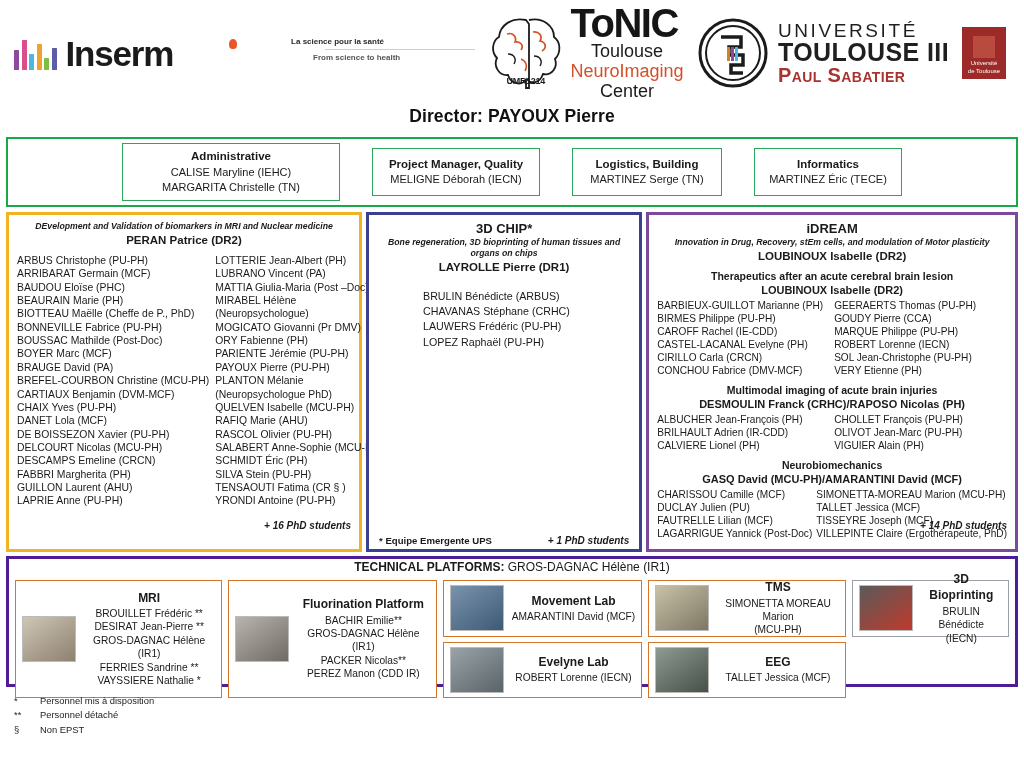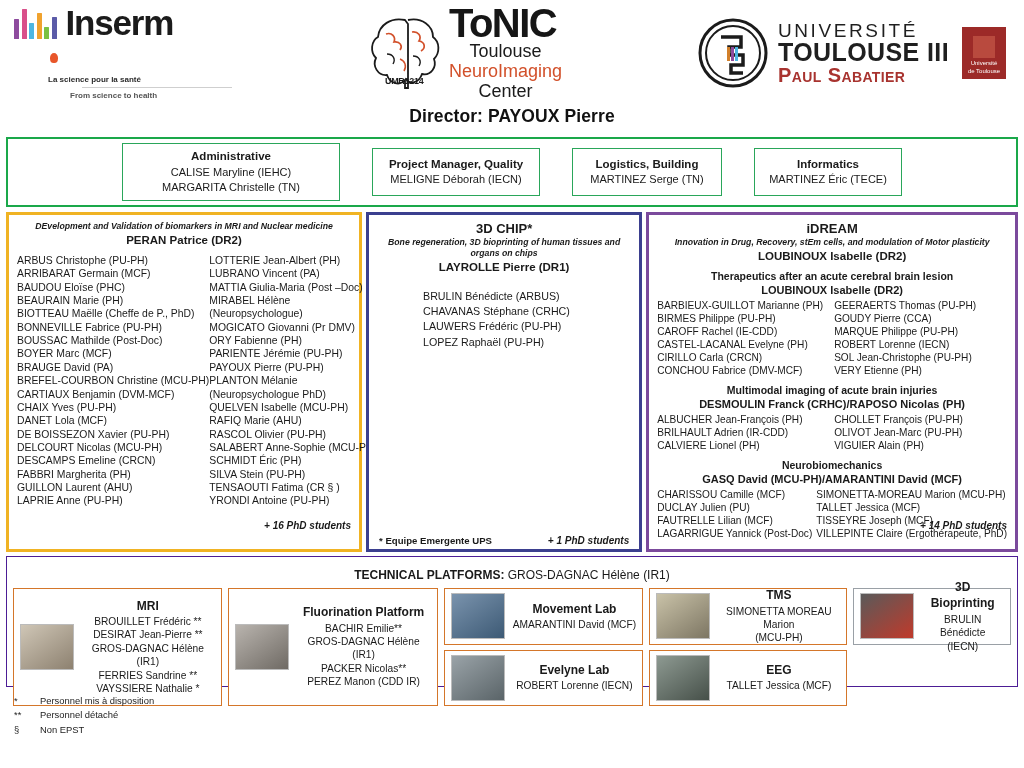--- a/index.html
+++ b/index.html
@@ -14,21 +14,21 @@
   .page { position: relative; width: 1024px; height: 768px; }
 
   
   .logo-bar {
     display: flex; align-items: center; justify-content: space-between;
     height: 102px; padding: 4px 18px 0 14px;
   }
   .logo-slot { display: flex; align-items: center; }
 
   
-  .inserm { display: flex; flex-direction: column; gap: 11px; }
+  .inserm { display: flex; flex-direction: row; gap: 20px; }
   .inserm-top { display: flex; align-items: flex-end; gap: 9px; }
   .inserm-bars { display: flex; align-items: flex-end; gap: 2.5px; height: 34px; }
   .inserm-bars i { display: block; width: 5px; border-radius: 0.5px; }
   .inserm-word {
     font-weight: bold; font-size: 35px; letter-spacing: -1.2px;
     line-height: 0.92; color: #1b1b1b;
   }
   .inserm-dot { width: 8px; height: 10px; background: #e8562a; border-radius: 50% 50% 45% 45%; margin: 3px 0 0 36px; }
   .inserm-tag { font-size: 8px; font-weight: bold; color: #2b2b2b; line-height: 1.45; padding-left: 34px; }
   .inserm-tag .l2 { padding-left: 22px; color: #555; }
@@ -85,21 +85,21 @@
   .team.devin  { border: 3px solid #f0b323; width: 356px; }
   .team.chip   { border: 3px solid #3b3f8f; width: 293px; }
   .team.idream { border: 3px solid #7b4a9c; flex: 1; }
 
   .team-name { text-align: center; font-size: 13px; font-weight: bold; line-height: 1.25; }
   .team-sub  { text-align: center; font-size: 8.7px; font-style: italic; font-weight: bold; line-height: 1.25; padding: 0 4px; }
   .team-lead { text-align: center; font-size: 11.5px; font-weight: bold; line-height: 1.4; }
   .sub-head  { text-align: center; font-size: 10.5px; font-weight: bold; line-height: 1.35; margin-top: 5px; }
   .sub-lead  { text-align: center; font-size: 11px; font-weight: bold; line-height: 1.35; }
 
-  .cols { display: flex; gap: 0; margin-top: 6px; }
+  .cols { display: flex; gap: 6px; margin-top: 6px; }
   .col { flex: 1; }
   .nm { font-size: 10.4px; line-height: 1.285; white-space: nowrap; }
   .chip-list { margin-top: 14px; padding-left: 46px; }
   .chip-list .nm { font-size: 10.7px; line-height: 1.42; }
 
   .phd {
     position: absolute; right: 8px; bottom: 18px;
     font-size: 10px; font-style: italic; font-weight: bold;
   }
   .chip-foot {
@@ -107,22 +107,22 @@
     display: flex; justify-content: space-between; align-items: flex-end;
   }
   .chip-foot .star { font-size: 9.6px; font-weight: bold; }
   .chip-foot .phd2 { font-size: 10px; font-style: italic; font-weight: bold; }
 
   .idream-cols { display: flex; gap: 4px; margin-top: 2px; }
   .idream-cols .nm { font-size: 10.1px; }
 
   
   .platforms {
-    margin: 4px 6px 0 6px; border: 1px solid #4c1d95; background: #fff;
-    padding: 10px 6px 6px 6px; height: 131px;
+    margin: 4px 6px 0 6px; border: 3px solid #4c1d95; background: #fff;
+    padding: 0 6px 6px 6px; height: 131px;
   }
   .pf-head { text-align: center; font-size: 12px; line-height: 1.3; margin: 1px 0 4px 0; }
   .pf-head b { font-weight: bold; }
   .pf-grid { display: flex; gap: 6px; align-items: flex-start; }
   .pf-card {
     border: 1.4px solid #d4762a; background: #fff;
     display: flex; align-items: center; gap: 7px; padding: 5px 6px;
   }
   .pf-card.grey { border-color: #9aa0a6; }
   .pf-thumb { width: 54px; height: 46px; flex: 0 0 54px; border: 1px solid #bbb; overflow: hidden; position: relative; }

